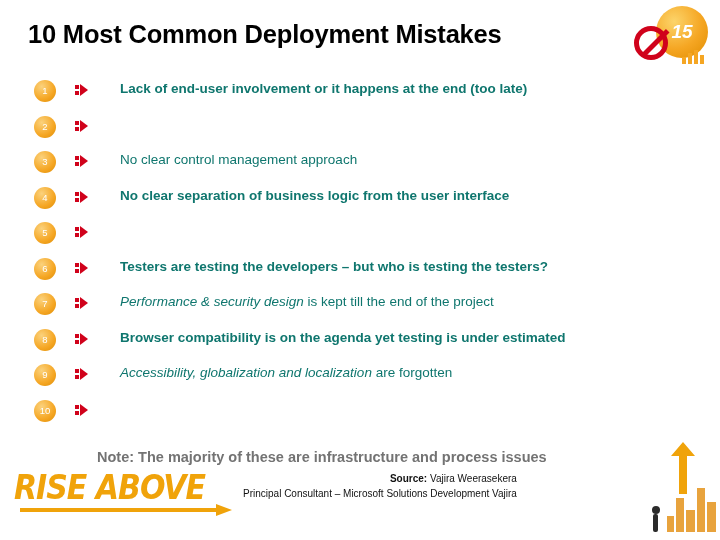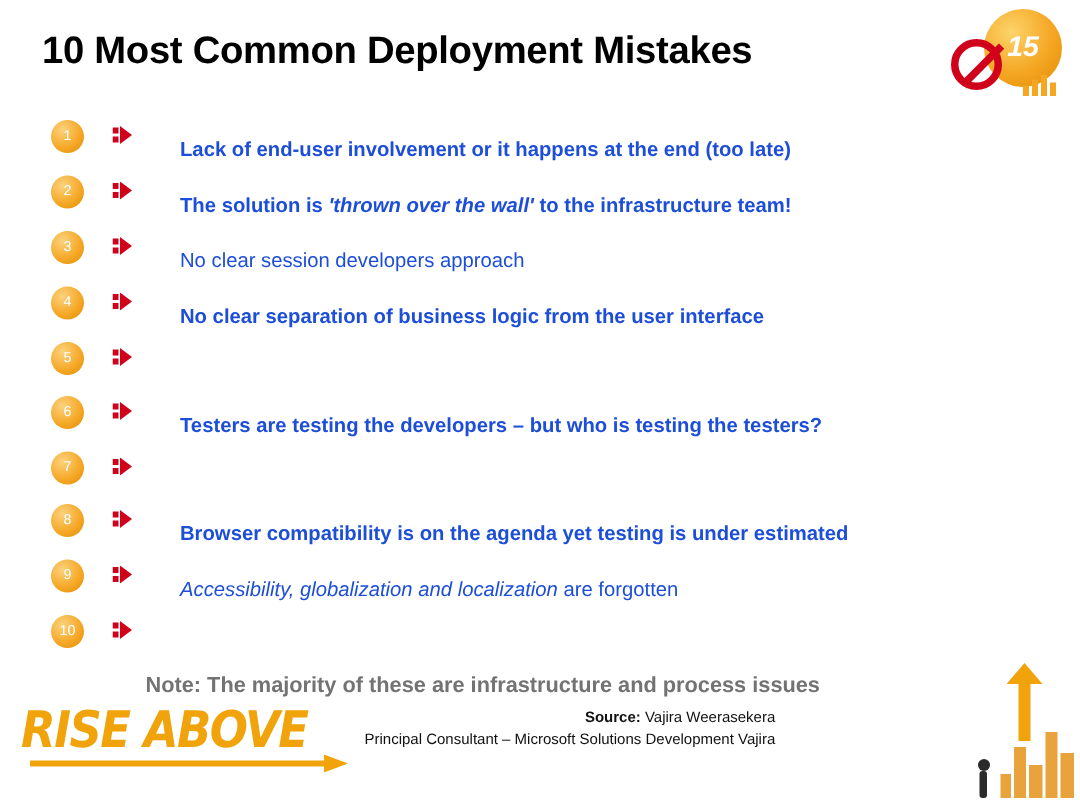--- a/index.html
+++ b/index.html
@@ -125,23 +125,23 @@
     width: 14px;
     height: 14px;
     margin-left: 19px;
     margin-top: 12px;
     position: relative;
   }
   .bullet-arrow svg { display: block; }
   .item-text {
     flex: 1 1 auto;
     margin-left: 31px;
-    margin-top: 18px;
+    margin-top: 7px;
     font-size: 13.5px;
-    color: #1d4ed8;
+    color: #0f766e;
     line-height: 19px;
   }
   .item-text.bold { font-weight: bold; }
   .item-text i { font-style: italic; }
 
   
   .note {
     position: absolute;
     left: 97px;
     top: 449px;
@@ -251,32 +251,31 @@
     </div>
     <div class="list-item">
       <div class="num-badge">2</div>
       <div class="bullet-arrow">
         <svg width="14" height="12" viewBox="0 0 14 12">
           <path d="M0 1 L4 1 L4 5 L0 5 Z" fill="#d0021b"></path>
           <path d="M0 7 L4 7 L4 11 L0 11 Z" fill="#d0021b"></path>
           <path d="M5 0 L13 6 L5 12 Z" fill="#d0021b"></path>
         </svg>
       </div>
-      <div class="item-text bold">The solution is <i>'thrown over the wall'</i> to the infrastructure team!</div>
     </div>
     <div class="list-item">
       <div class="num-badge">3</div>
       <div class="bullet-arrow">
         <svg width="14" height="12" viewBox="0 0 14 12">
           <path d="M0 1 L4 1 L4 5 L0 5 Z" fill="#d0021b"></path>
           <path d="M0 7 L4 7 L4 11 L0 11 Z" fill="#d0021b"></path>
           <path d="M5 0 L13 6 L5 12 Z" fill="#d0021b"></path>
         </svg>
       </div>
-      <div class="item-text">No clear session developers approach</div>
+      <div class="item-text">No clear control management approach</div>
     </div>
     <div class="list-item">
       <div class="num-badge">4</div>
       <div class="bullet-arrow">
         <svg width="14" height="12" viewBox="0 0 14 12">
           <path d="M0 1 L4 1 L4 5 L0 5 Z" fill="#d0021b"></path>
           <path d="M0 7 L4 7 L4 11 L0 11 Z" fill="#d0021b"></path>
           <path d="M5 0 L13 6 L5 12 Z" fill="#d0021b"></path>
         </svg>
       </div>
@@ -305,20 +304,21 @@
     </div>
     <div class="list-item">
       <div class="num-badge">7</div>
       <div class="bullet-arrow">
         <svg width="14" height="12" viewBox="0 0 14 12">
           <path d="M0 1 L4 1 L4 5 L0 5 Z" fill="#d0021b"></path>
           <path d="M0 7 L4 7 L4 11 L0 11 Z" fill="#d0021b"></path>
           <path d="M5 0 L13 6 L5 12 Z" fill="#d0021b"></path>
         </svg>
       </div>
+      <div class="item-text"><i>Performance &amp; security design</i> is kept till the end of the project</div>
     </div>
     <div class="list-item">
       <div class="num-badge">8</div>
       <div class="bullet-arrow">
         <svg width="14" height="12" viewBox="0 0 14 12">
           <path d="M0 1 L4 1 L4 5 L0 5 Z" fill="#d0021b"></path>
           <path d="M0 7 L4 7 L4 11 L0 11 Z" fill="#d0021b"></path>
           <path d="M5 0 L13 6 L5 12 Z" fill="#d0021b"></path>
         </svg>
       </div>

